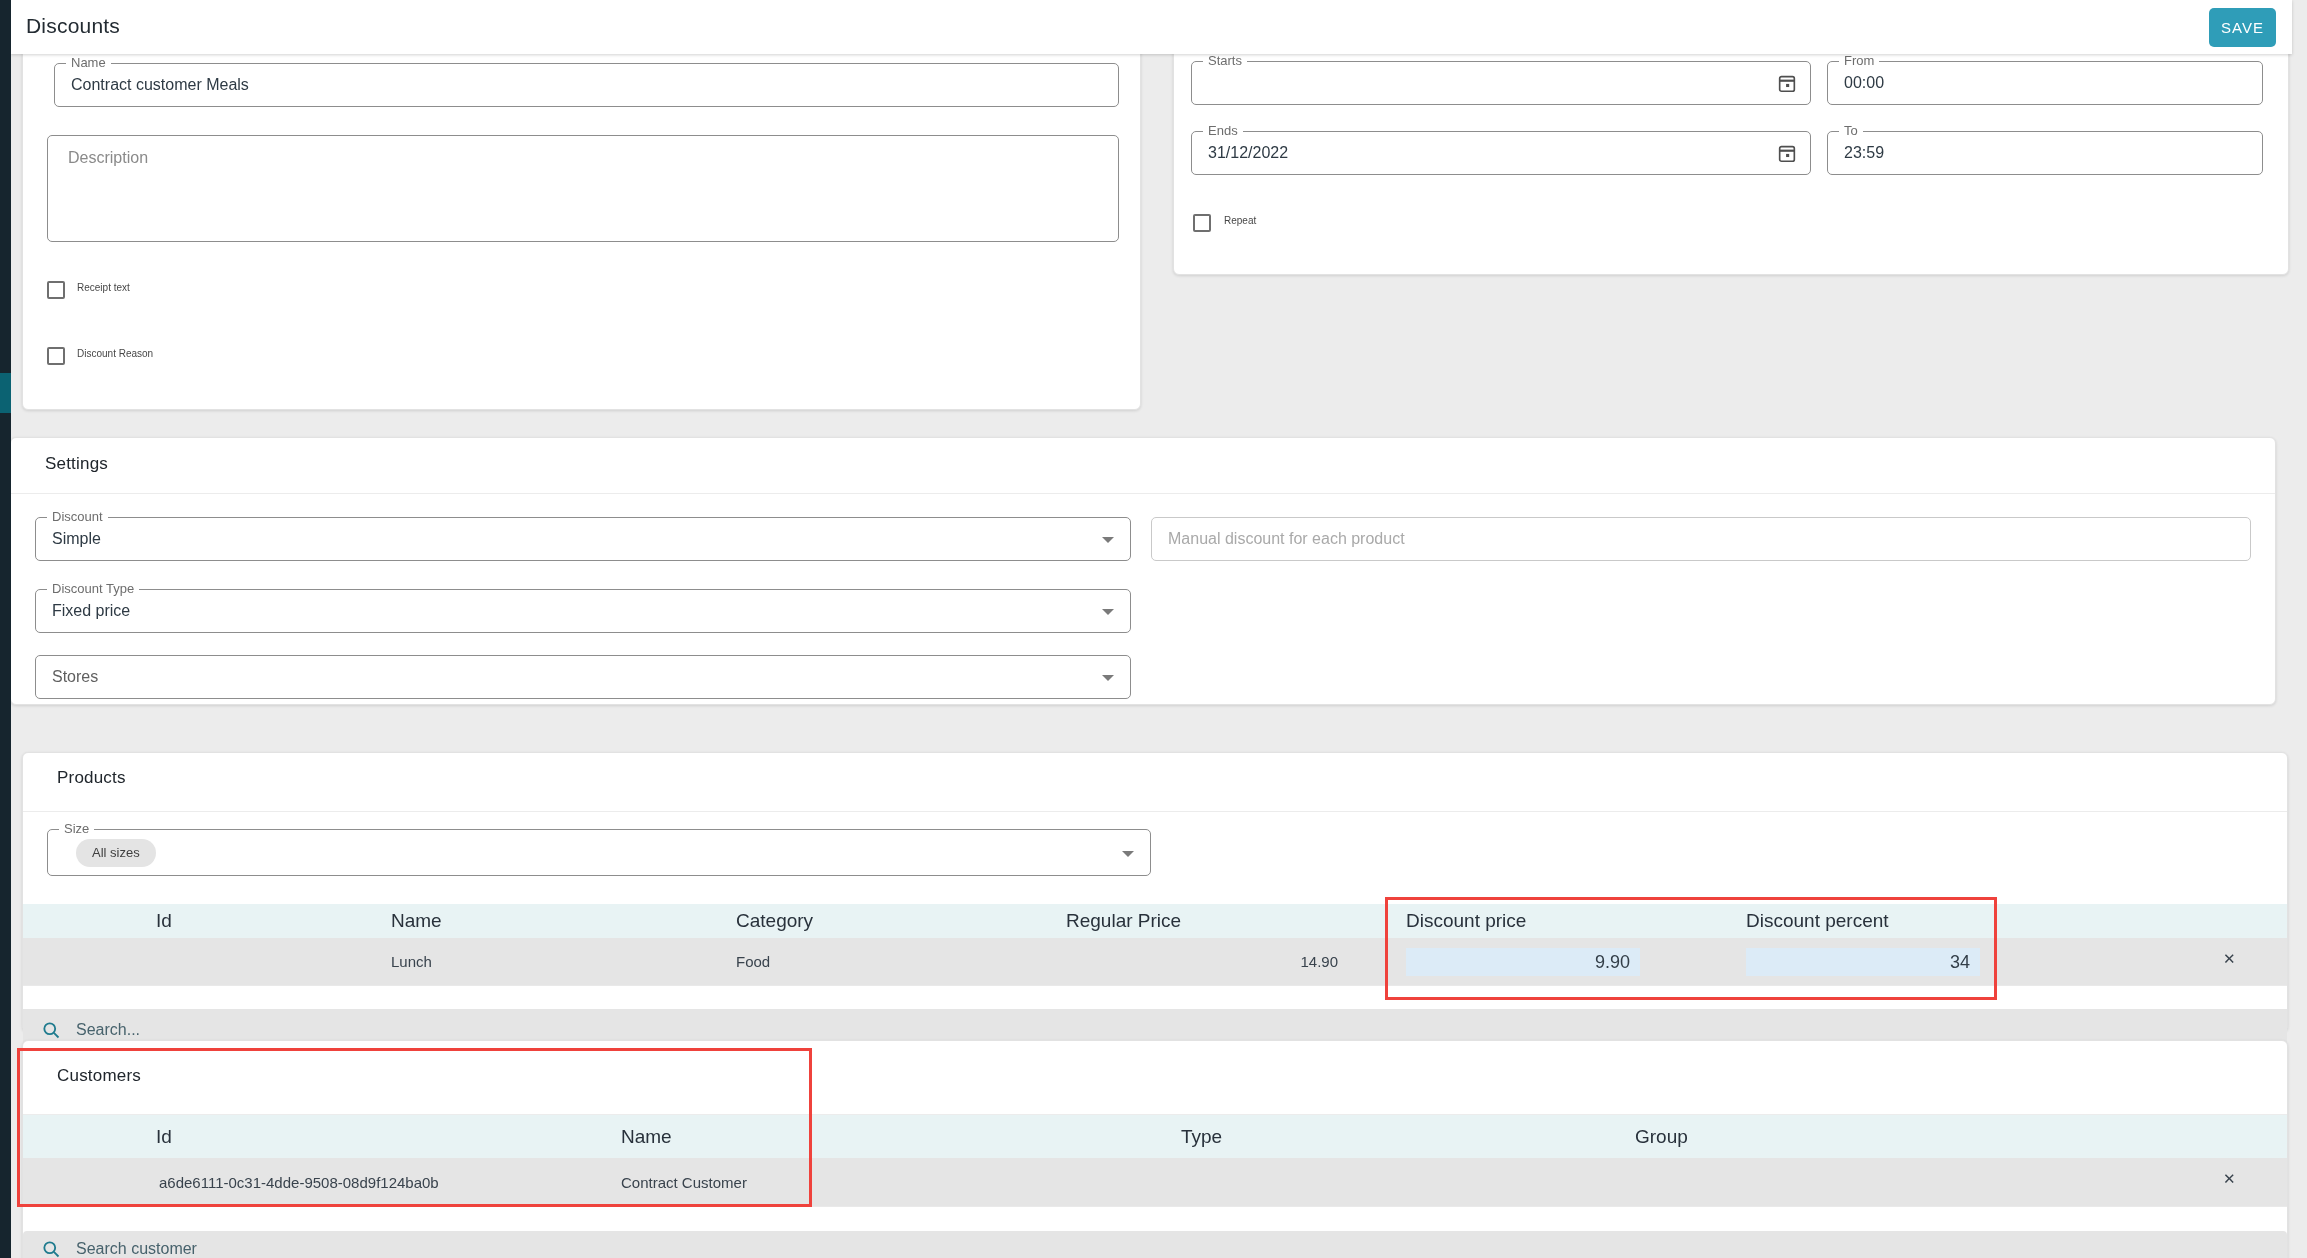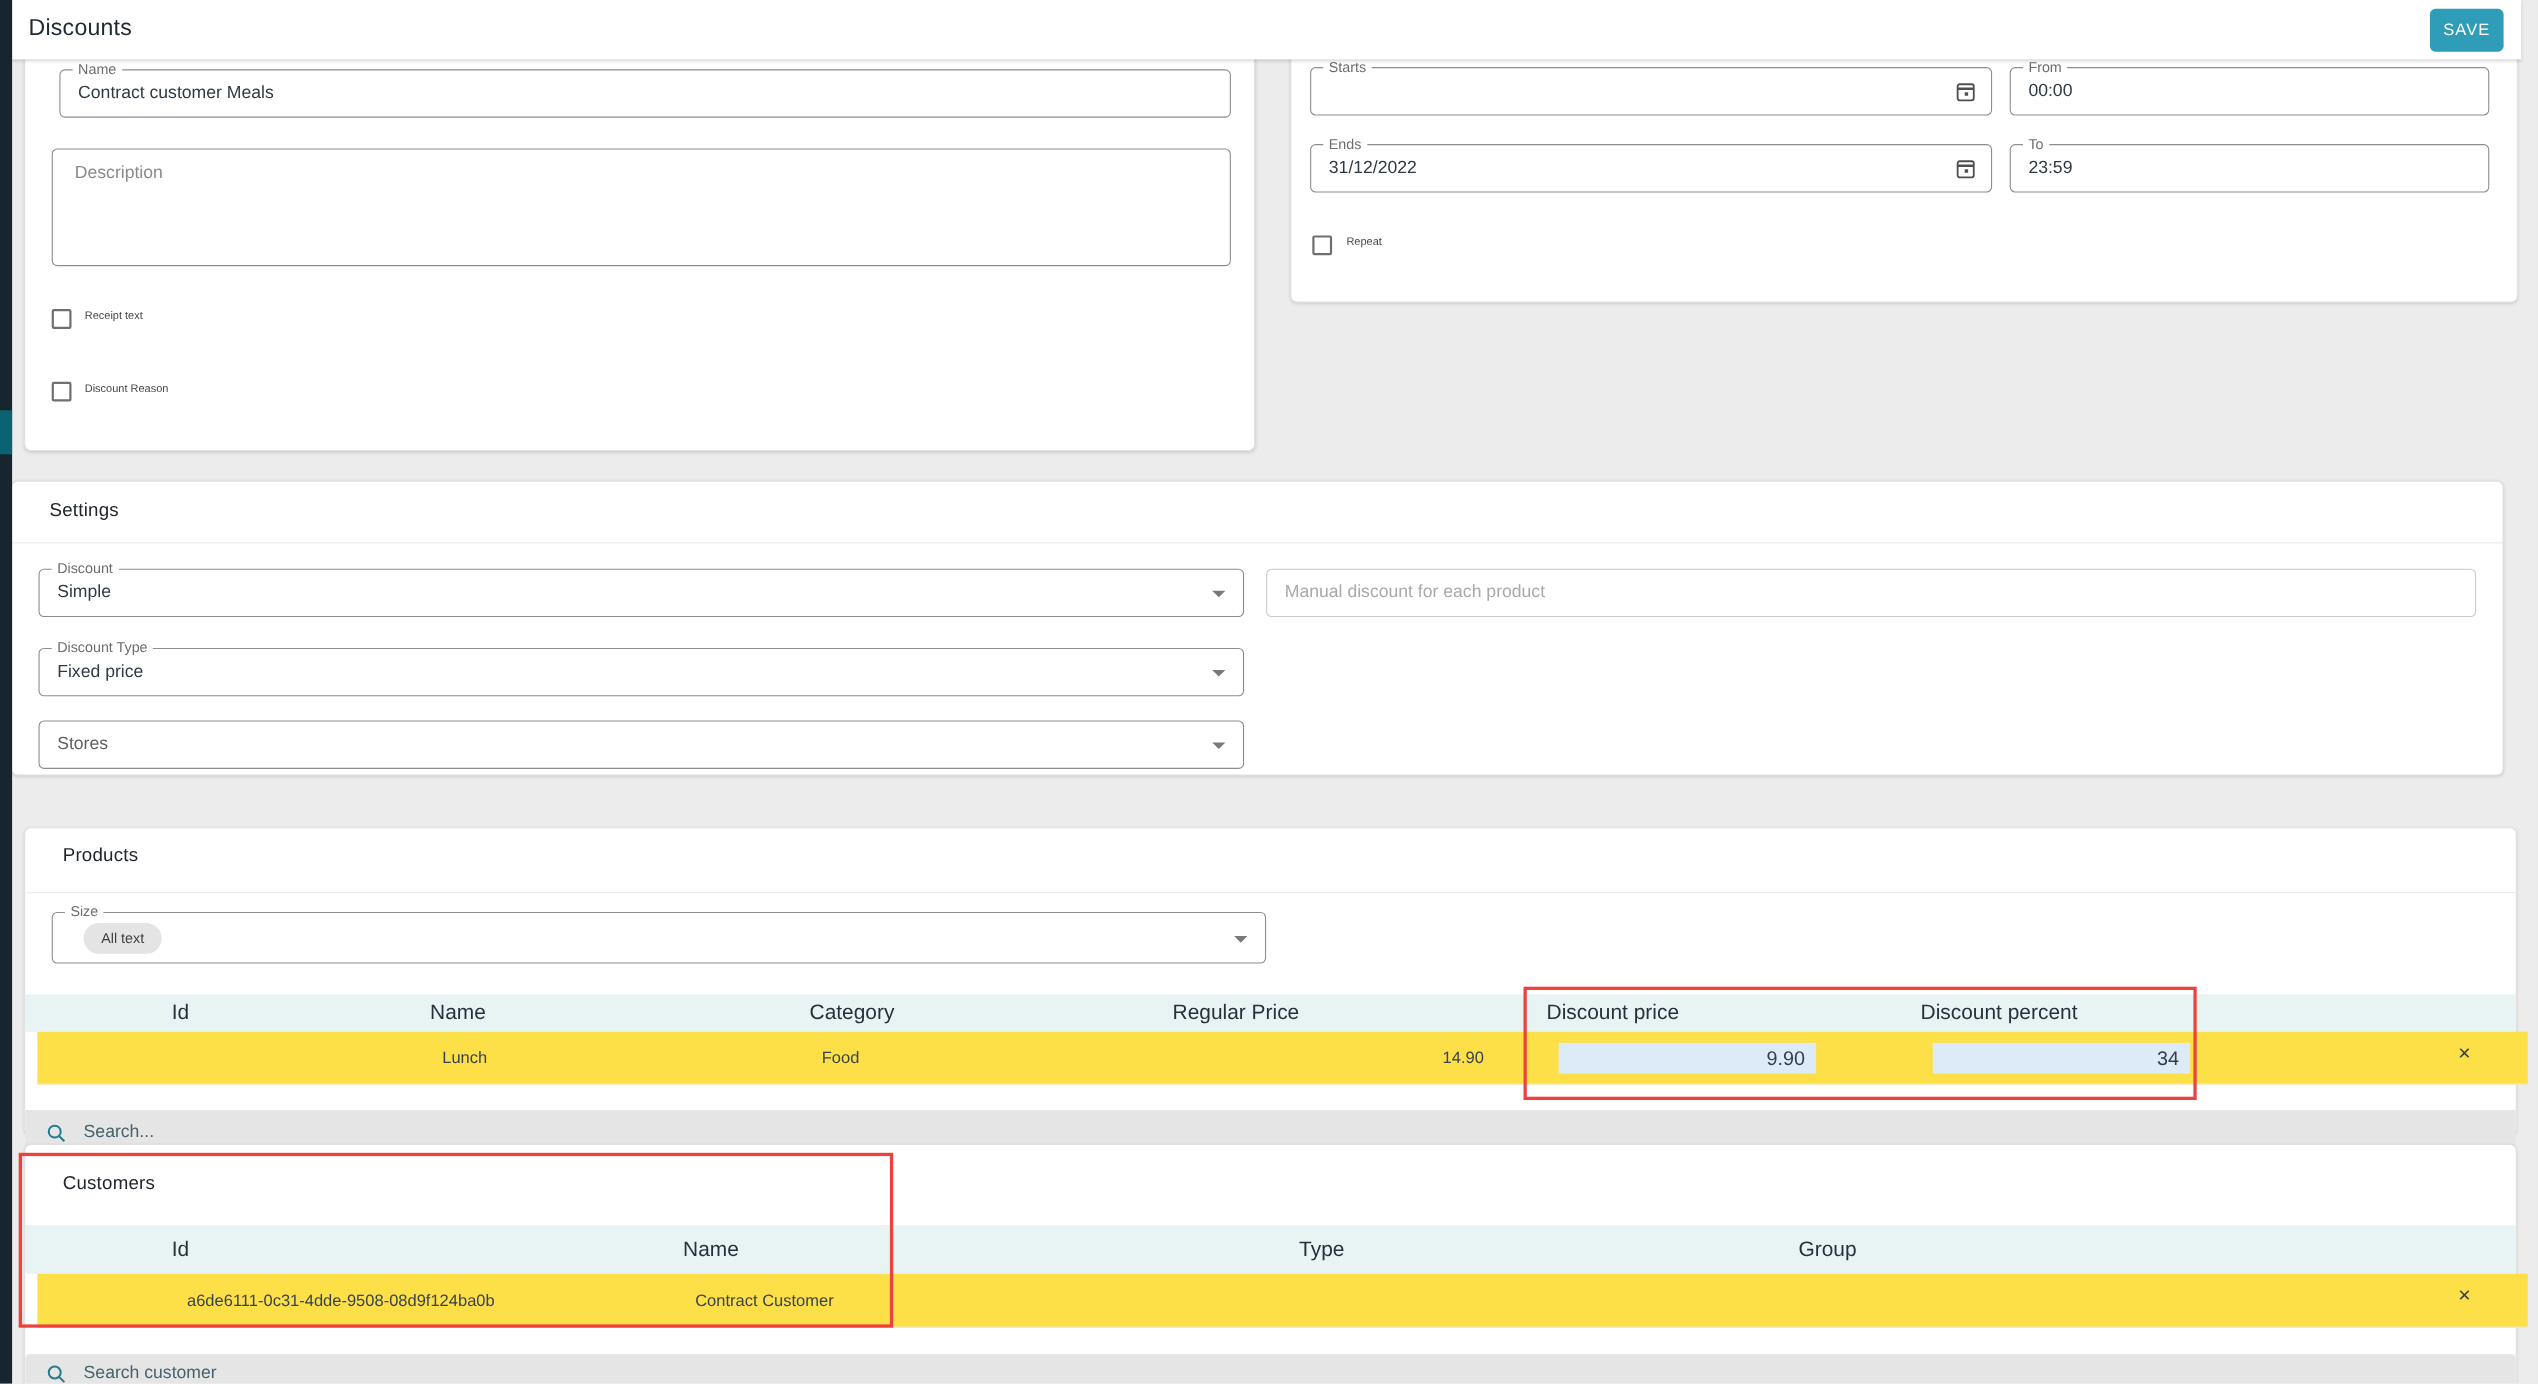--- a/index.html
+++ b/index.html
@@ -32,21 +32,21 @@
   .placeholder-input input::placeholder, .ofield input::placeholder { color:#a9a9a9; opacity:1; }
 
   .chk { position:absolute; width:18px; height:18px; border:2px solid #6f6f6f; border-radius:2px; background:#fff; cursor:pointer; }
   .chk-label { position:absolute; font-size:10px; color:#474747; }
 
   .section-title { position:absolute; left:34px; font-size:17px; color:#20262c; font-weight:500; letter-spacing:.2px; }
   .divider { position:absolute; left:0; width:100%; height:1px; background:#ececec; }
 
   .thead { position:absolute; left:0; width:100%; background:#e8f3f4; }
   .thead span { position:absolute; top:0; font-size:19px; color:#28313b; font-weight:500; }
-  .trow { position:absolute; left:11px; width:100%; background:#fde047; border-bottom:1px solid #e9e9e9; }
+  .trow { position:absolute; left:0; width:100%; background:#e5e5e5; border-bottom:1px solid #e9e9e9; }
   .trow span { position:absolute; font-size:15px; color:#39434d; }
 
   .blue-input { position:absolute; background:#dcebf7; border:none; outline:none; text-align:right; font-family:inherit; font-size:18px; color:#333e48; padding:0 10px; }
 
   .x-icon { position:absolute; font-size:23px; color:#6f6f6f; line-height:1; cursor:pointer; }
 
   .search-row { position:absolute; left:0; width:100%; background:#e5e5e5;margin-top:18px; }
   .search-row input { position:absolute; left:53px; top:0; height:100%; width:600px; background:transparent; border:none; outline:none; font-family:inherit; font-size:16px; color:#47626c; }
   .search-row input::placeholder { color:#47626c; opacity:1; }
   .search-row svg { position:absolute; left:18px; top:50%; margin-top:-10px; }
@@ -140,21 +140,21 @@
     <span class="fvalue" style="color:#5f5f5f;">Stores</span>
     <span class="arrow"></span>
   </div>
 </div>
 
 <div class="card" style="left:22px; top:752px; width:2266px; height:280px;">
   <div class="section-title" style="top:15px;">Products</div>
   <div class="divider" style="top:58px;"></div>
   <div class="ofield" style="left:24px; top:76px; width:1104px; height:47px;">
     <span class="flabel">Size</span>
-    <span class="chip">All text</span>
+    <span class="chip">All sizes</span>
     <span class="arrow"></span>
   </div>
 
   <div class="thead" style="top:151px; height:34px; line-height:34px;">
     <span style="left:116px; width:50px; text-align:center; line-height:34px;">Id</span>
     <span style="left:368px; line-height:34px;">Name</span>
     <span style="left:713px; line-height:34px;">Category</span>
     <span style="left:1043px; line-height:34px;">Regular Price</span>
     <span style="left:1383px; line-height:34px;">Discount price</span>
     <span style="left:1723px; line-height:34px;">Discount percent</span>

